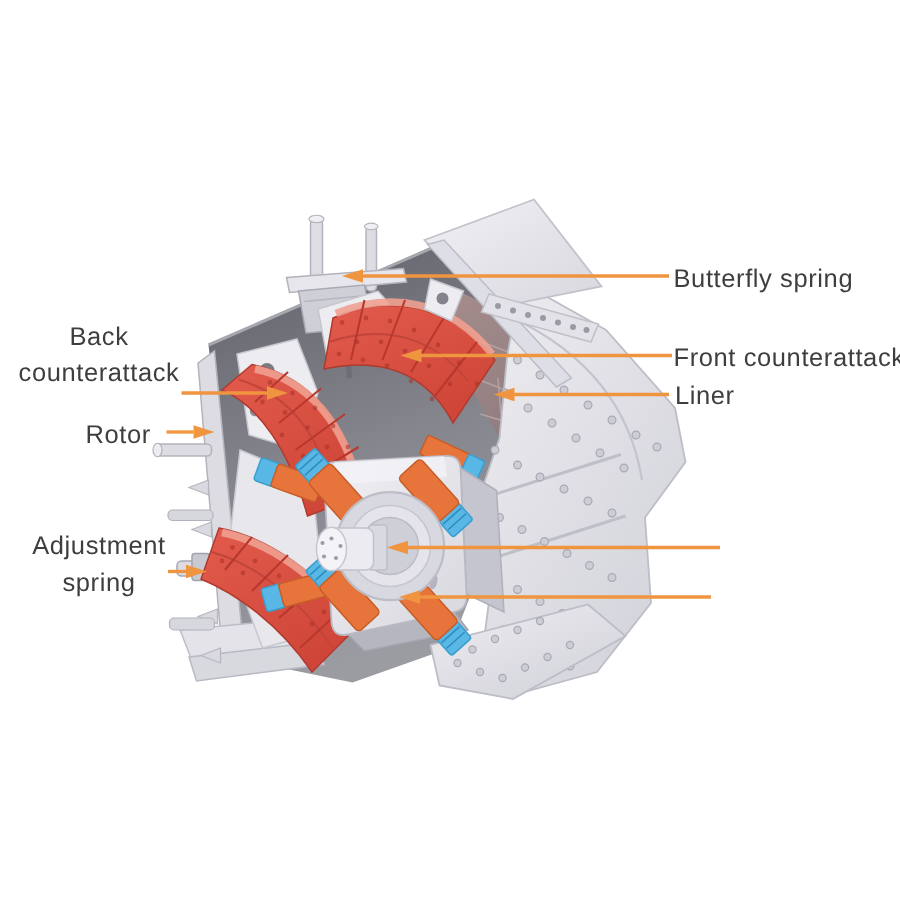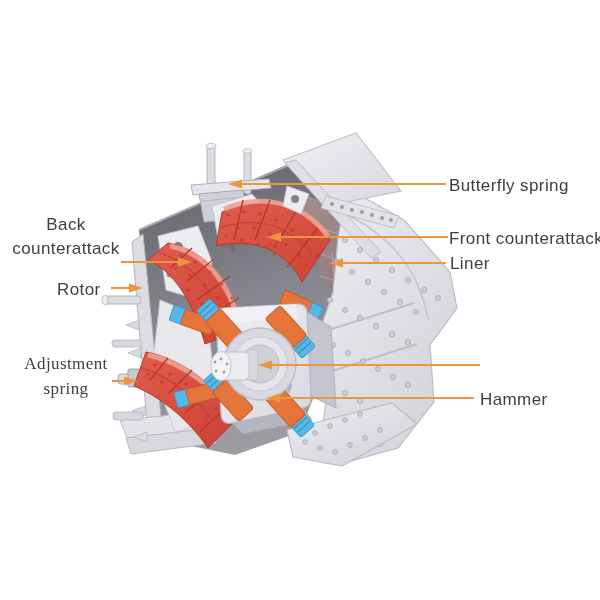--- a/index.html
+++ b/index.html
@@ -6,21 +6,21 @@
   body{font-family:"Liberation Sans",sans-serif;}
   .stage{position:relative;width:600px;height:600px;background:#ffffff;overflow:hidden;}
   .stage svg{position:absolute;left:0;top:0;}
   .lbl{position:absolute;font-size:17px;line-height:24px;letter-spacing:.4px;color:#3e3e3e;white-space:nowrap;}
   .lbl.wrap{white-space:normal;text-align:center;}
   #lbl-butterfly{left:449px;top:174px;}
   #lbl-back{left:2px;top:213px;width:128px;line-height:24px;}
   #lbl-front{left:449px;top:227px;}
   #lbl-liner{left:450px;top:252px;}
   #lbl-body{left:57px;top:278px;}
-  #lbl-adjust{left:4px;top:351px;width:124px;line-height:25px;font-family:Liberation Serif, serif;}
+  #lbl-adjust{left:4px;top:351px;width:124px;line-height:25px;}
   #lbl-rotor{left:483px;top:355px;}
   #lbl-hammer{left:480px;top:388px;}
 </style>
 </head>
 <body>
 
 <div class="stage">
 
 <svg width="600" height="600" viewBox="0 0 600 600">
   <defs>
@@ -368,14 +368,13 @@
     </g>
   </g>
 </svg>
 
   <div class="lbl" id="lbl-butterfly">Butterfly spring</div>
   <div class="lbl wrap" id="lbl-back">Back counterattack</div>
   <div class="lbl" id="lbl-front">Front counterattack</div>
   <div class="lbl" id="lbl-liner">Liner</div>
   <div class="lbl" id="lbl-body">Rotor</div>
   <div class="lbl wrap" id="lbl-adjust">Adjustment spring</div>
-  <div class="lbl" id="lbl-hammer">Hammer</div>
 </div>
 
 </body></html>

